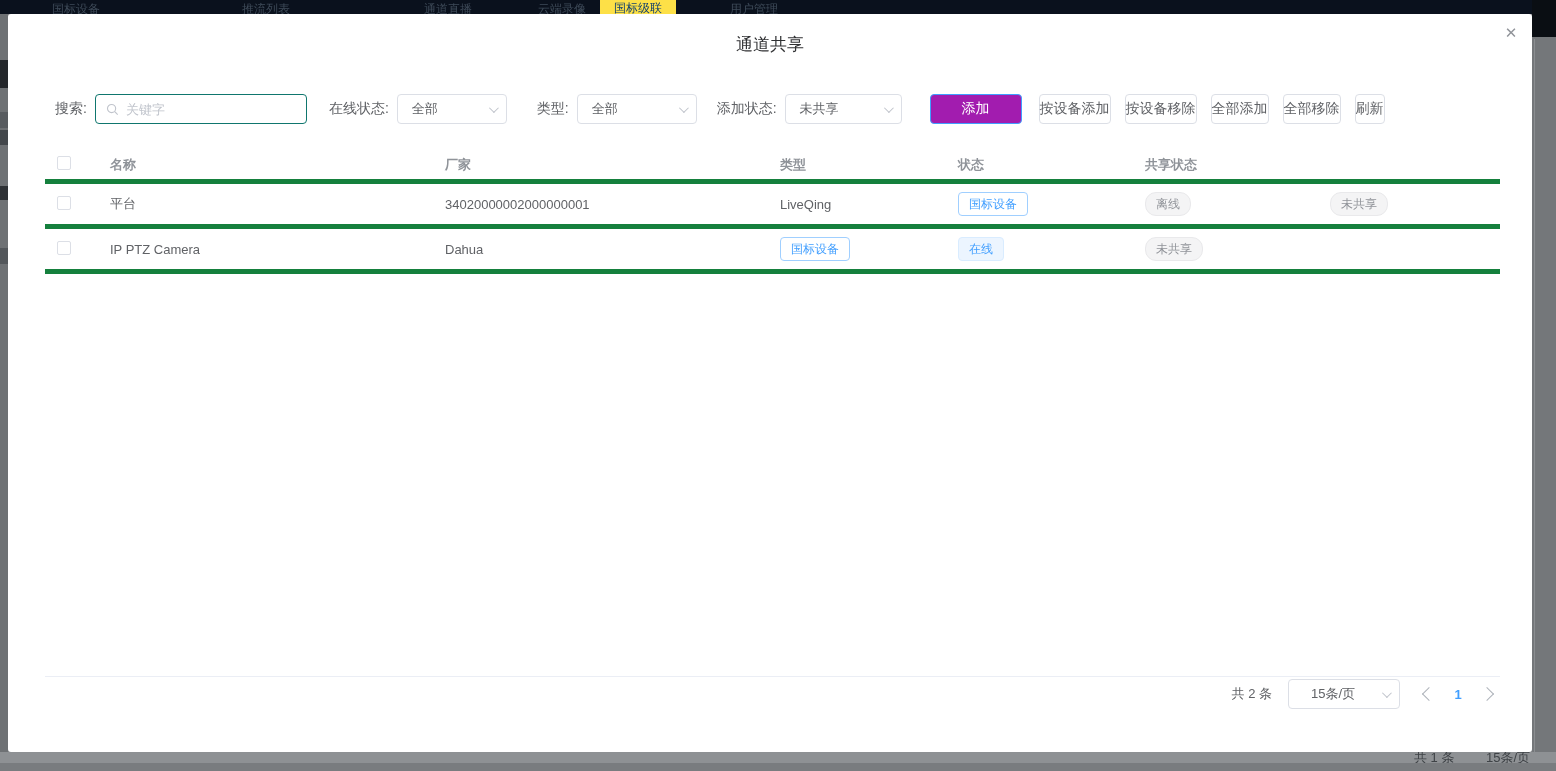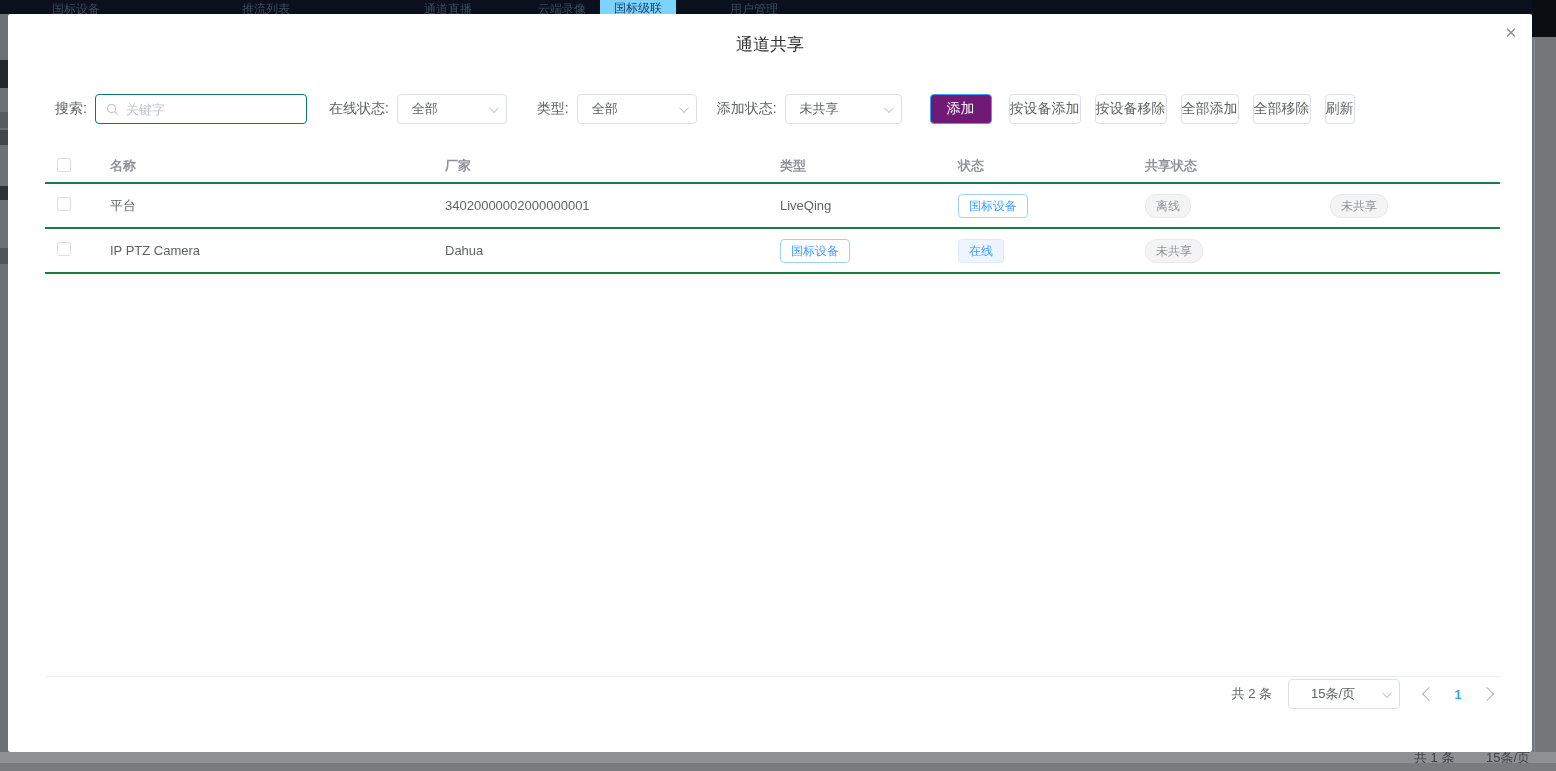--- a/index.html
+++ b/index.html
@@ -6,21 +6,21 @@
   html,body { width:1556px; height:771px; }
   body {
     font-family:"Liberation Sans","DejaVu Sans",sans-serif;
     position:relative; background:#7e8184; overflow:hidden;
   }
 
   
   .top-strip { position:absolute; left:0; top:0; width:1556px; height:14px;
     background:#0a111d; overflow:hidden; z-index:1; }
   .bg-tab { position:absolute; top:1px; font-size:12px; color:#3e4a58; white-space:nowrap; }
-  .bg-tab.active { top:0; height:14px; line-height:16px; background:#7dd3fc; color:#12406e;
+  .bg-tab.active { top:0; height:14px; line-height:16px; background:#fde047; color:#12406e;
     padding:0 14px; }
   .right-dark { position:absolute; left:1532px; top:0; width:24px; height:37px; background:#0a0e13; z-index:1; }
   .right-col { position:absolute; left:1532px; top:37px; width:24px; height:734px; background:#74777a; z-index:0; }
   .right-col-line { position:absolute; left:2px; top:2px; bottom:0; width:1px; background:#8b8e91; }
   .left-sliver { position:absolute; left:0; top:14px; width:8px; height:738px; background:#6e7174; z-index:1; }
   .ls-block { position:absolute; left:0; width:8px; }
   .bottom-strip { position:absolute; left:0; top:752px; width:1556px; height:19px;
     background:#8e9194; overflow:hidden; z-index:1; }
   .bottom-strip-lower { position:absolute; left:0; top:11px; width:1556px; height:8px; background:#797c7f; }
   .bg-frag { position:absolute; top:-3px; font-size:13px; color:#3f4347; white-space:nowrap; }
@@ -46,27 +46,27 @@
     display:flex; align-items:center; justify-content:space-between;
     padding:0 10px 0 14px; font-size:13px; color:#606266; cursor:pointer; }
   .sel-online { width:110px; margin-right:30px; }
   .sel-type   { width:120px; margin-right:20px; }
   .sel-add    { width:117px; margin-right:28px; }
   .chev { width:7px; height:7px; border-right:1px solid #c0c4cc; border-bottom:1px solid #c0c4cc;
     transform:rotate(45deg) translateY(-2px); flex:none; }
   .btn { height:30px; border:1px solid #dcdfe6; border-radius:4px; background:#fff;
     color:#606266; font-size:14px; padding:0 0; margin-right:14px; cursor:pointer;
     font-family:inherit; }
-  .btn-primary { background:#701a75; border-color:#409eff; color:#ffffff; padding:0 16px; margin-right:17px; }
+  .btn-primary { background:#a21caf; border-color:#409eff; color:#ffffff; padding:0 31px; margin-right:17px; }
   .btn:last-child { margin-right:12px; }
 
   
   .table { position:absolute; left:37px; right:32px; top:136px; font-size:13px; }
   .trow { display:grid; grid-template-columns:65px 335px 335px 178px 187px 185px 1fr;
-    align-items:center; border-bottom:2px solid #15803d; }
+    align-items:center; border-bottom:5px solid #15803d; }
   .thead { height:34px; color:#8f9399; font-weight:700; }
   .tbody-row { height:45px; color:#606266; }
   .cb { display:inline-block; width:14px; height:14px; border:1px solid #dcdfe6;
     border-radius:2px; background:#fff; margin-left:12px; cursor:pointer; }
   .tag { display:inline-block; padding:0 10px; height:24px; line-height:22px;
     border:1px solid; border-radius:4px; font-size:12px; }
   .tag-gb     { color:#409eff; background:#ffffff; border-color:#a0cfff; }
   .tag-online { color:#409eff; background:#ecf5ff; border-color:#d9ecff; }
   .tag-info   { color:#909399; background:#f4f4f5; border-color:#e9e9eb;border-radius:11px; }
 

